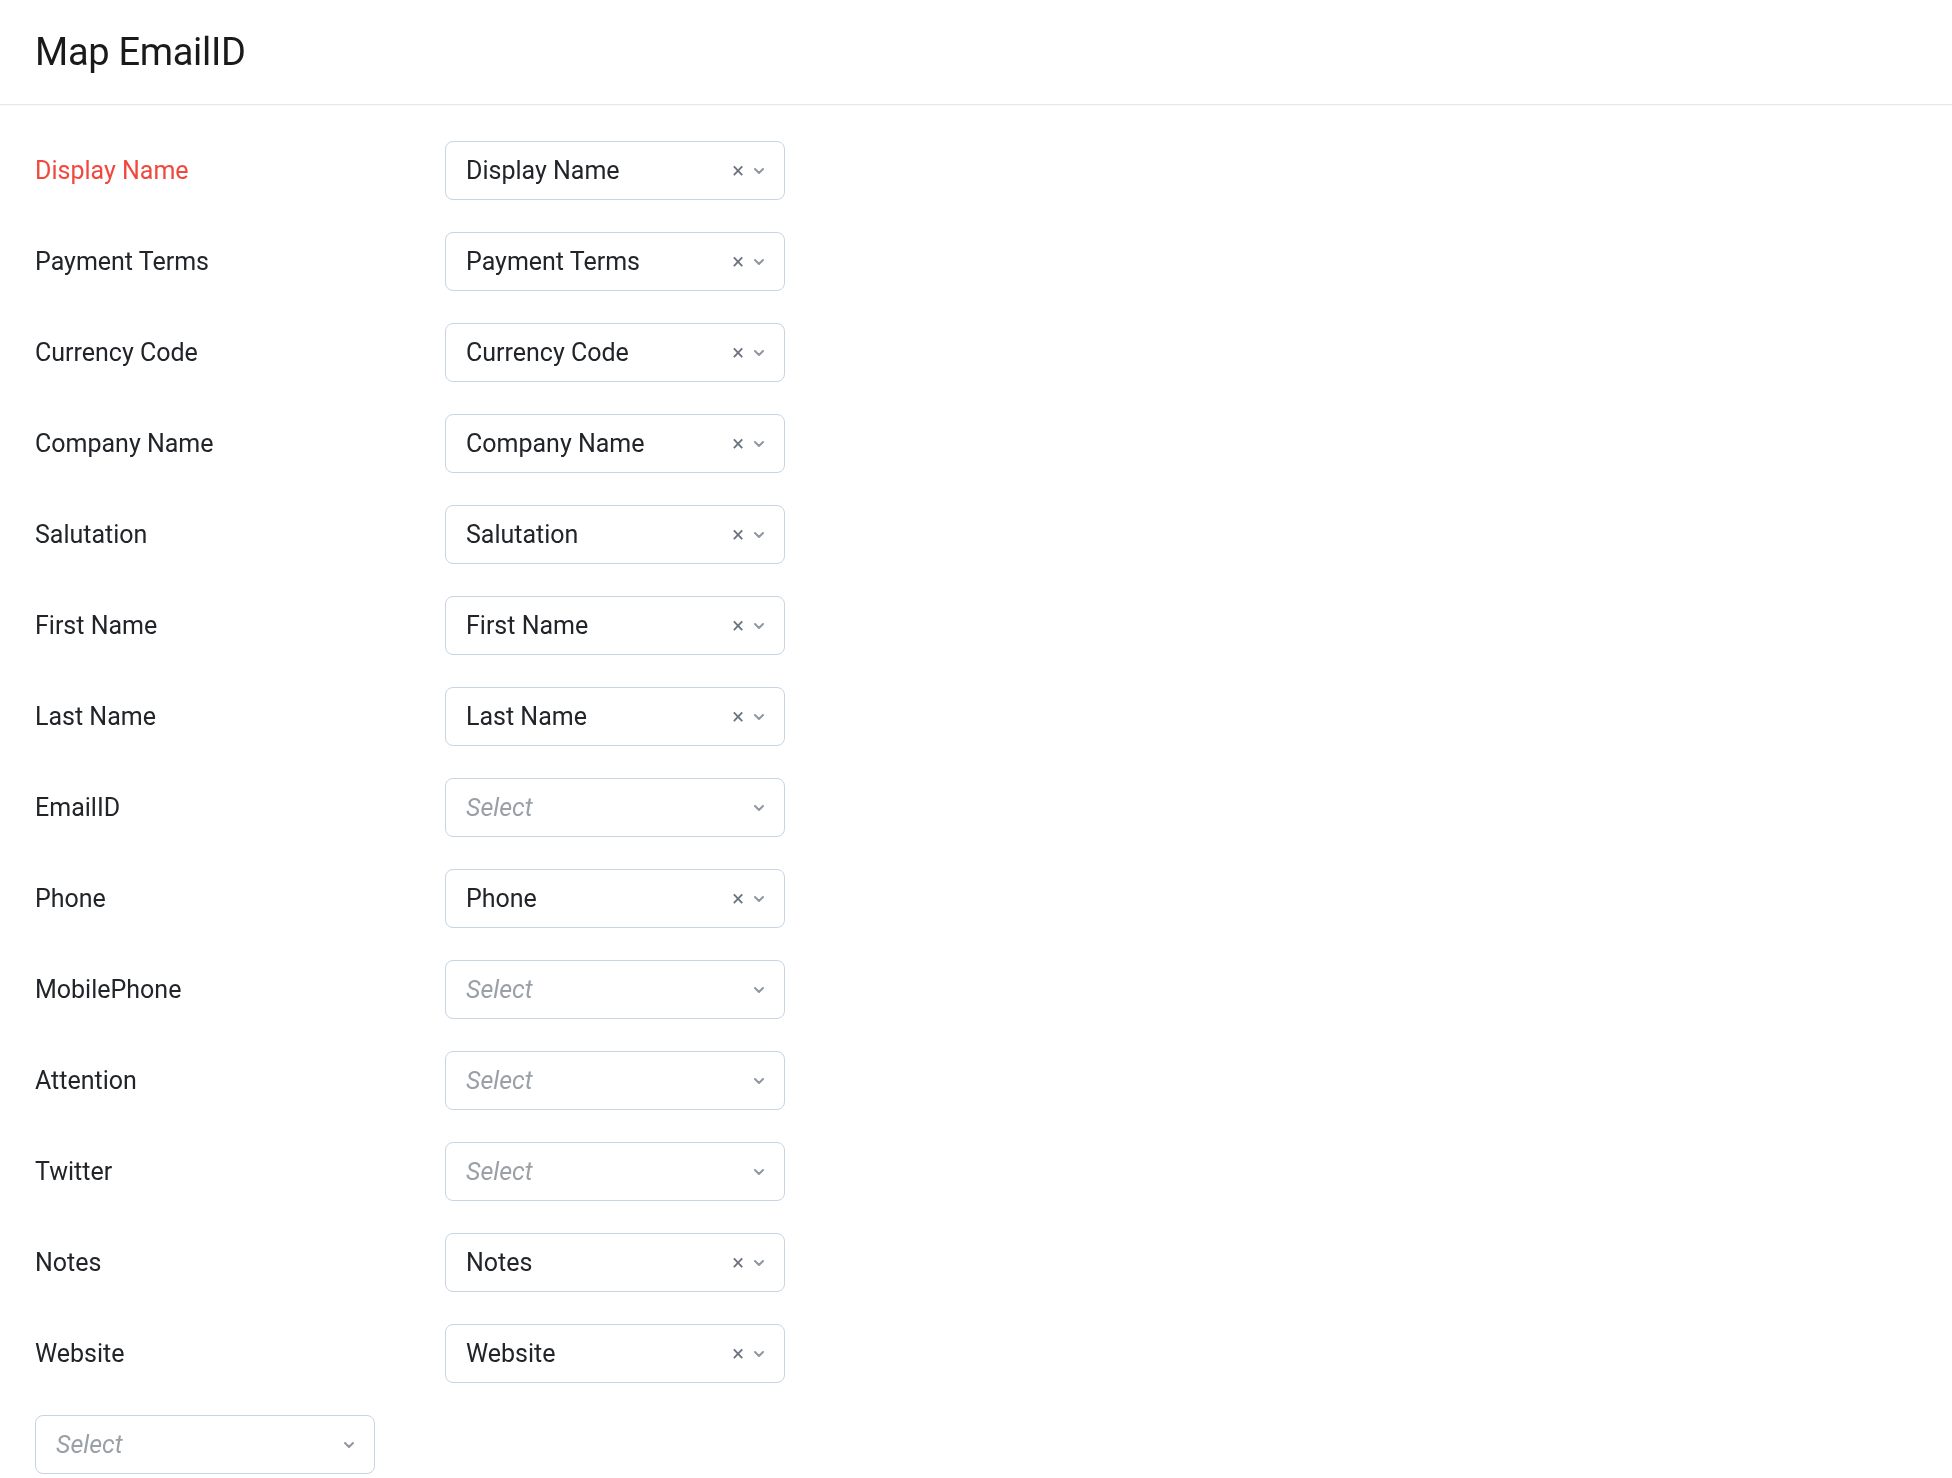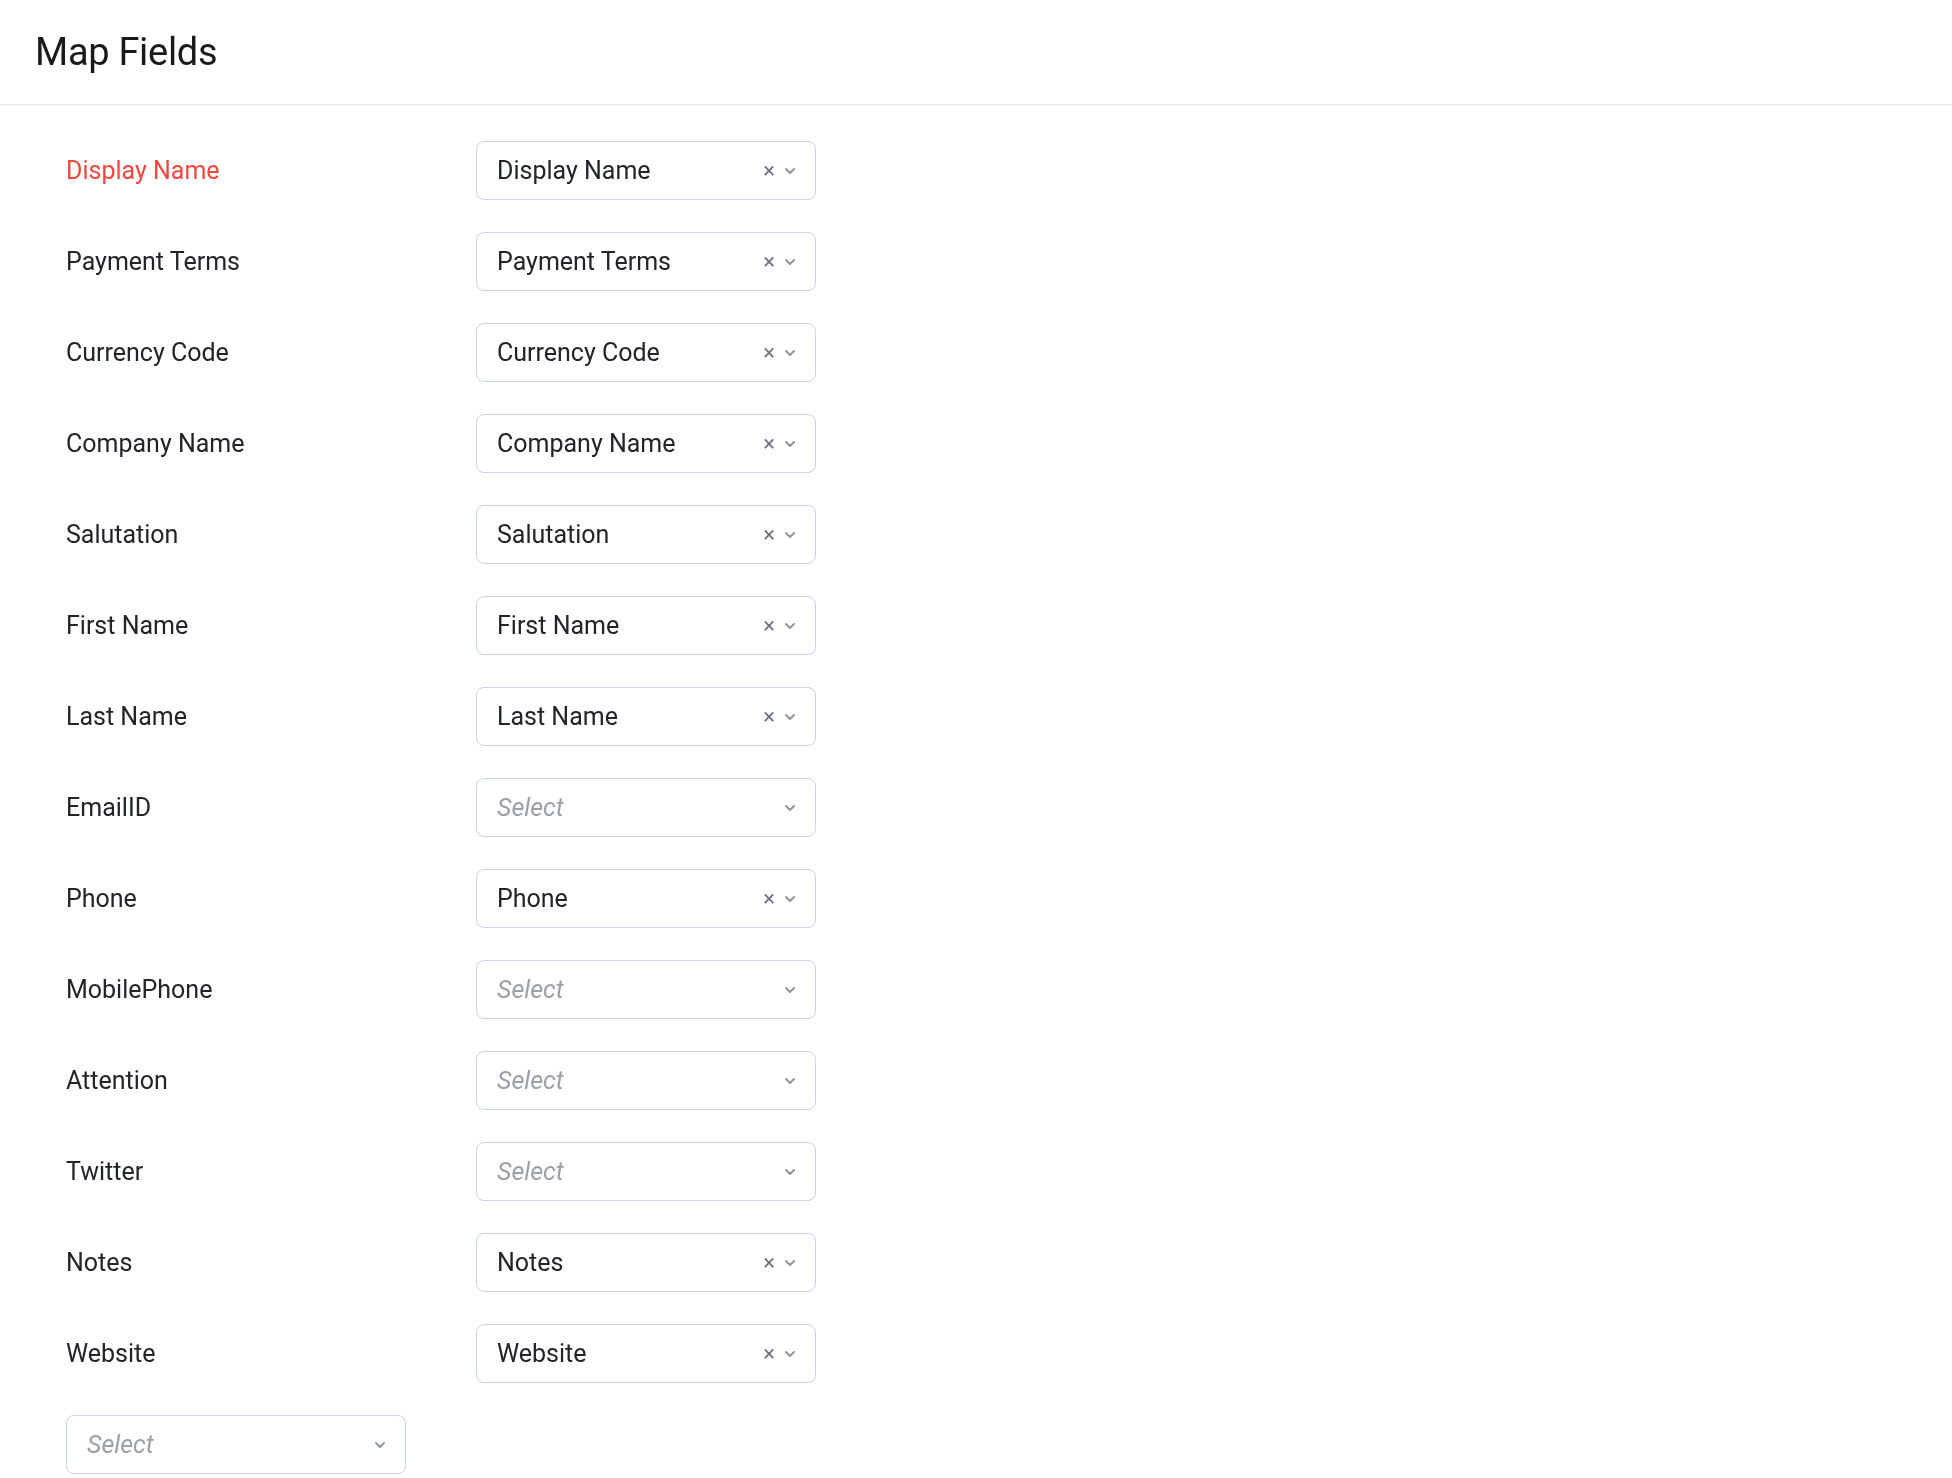--- a/index.html
+++ b/index.html
@@ -22,21 +22,20 @@
       color: #1a1a1a;
       letter-spacing: -0.3px;
     }
     .body {
       padding: 20px 35px 40px 35px;
     }
     .row {
       display: flex;
       align-items: center;
       padding: 16px 0;
-      margin-left: 31px;
     }
     .label {
       width: 410px;
       font-size: 25px;
       color: #212529;
       font-weight: 400;
     }
     .label.required {
       color: #f0483e;
     }
@@ -86,21 +85,21 @@
       justify-content: center;
       color: #9097a1;
     }
     .chev svg { display: block; }
   </style>
 </head>
 <body>
 
 <div class="page">
   <div class="header">
-    <h1>Map Fields</h1>
+    <h1>Map EmailID</h1>
   </div>
   <div class="body" id="rows">
       <div class="row">
         <div class="label required">Display Name</div>
         <div class="select-wrap">
           <div class="select-control">
             <span class="select-value">Display Name</span>
             <span class="select-icons">
               <span class="clear">×</span>
               <span class="chev">

